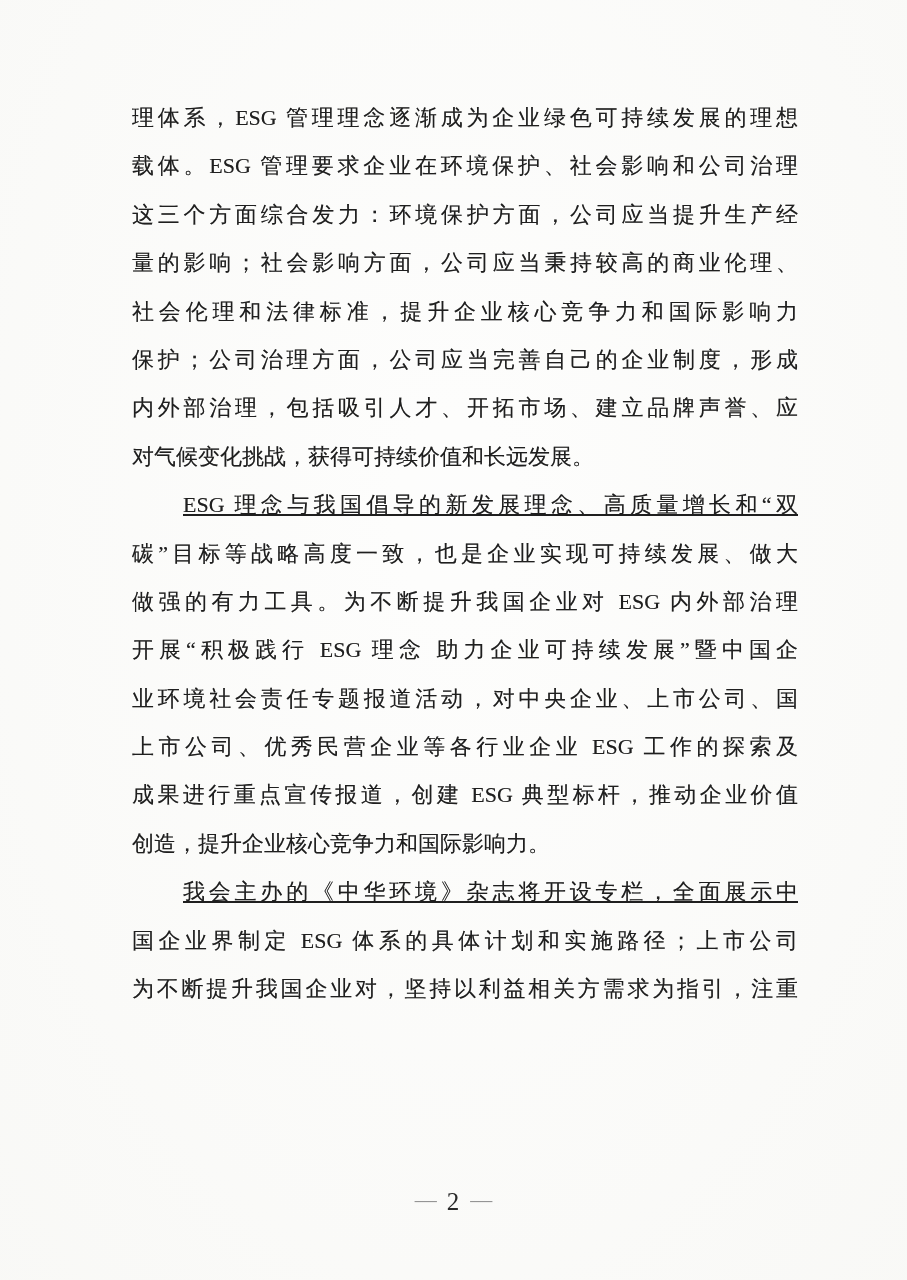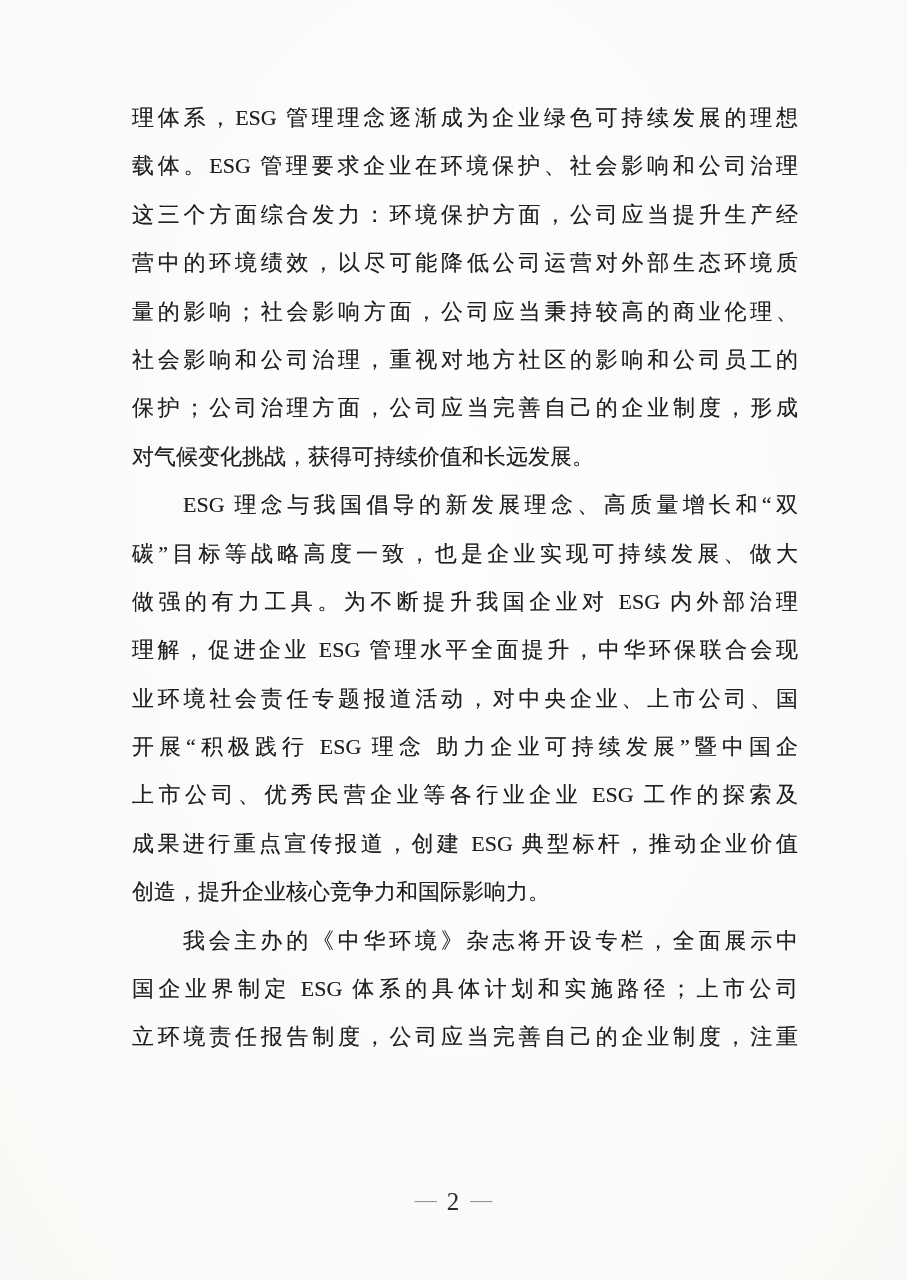--- a/index.html
+++ b/index.html
@@ -31,20 +31,21 @@
   .line {
     text-align: justify;
     text-align-last: justify;
     height: 48.4px;
   }
   .line.end {
     text-align-last: left;
   }
   .line.indent {
     text-indent: 51px;
+    text-decoration: underline;
   }
   .footer {
     position: absolute;
     top: 1188px;
     left: 0;
     width: 100%;
     text-align: center;
     font-size: 25px;
     color: #2a2a2a;
   }
@@ -62,36 +63,35 @@
 </head>
 <body>
 
 <div class="doc">
 
   <div class="body-text">
 
   <div class="line">理体系，ESG 管理理念逐渐成为企业绿色可持续发展的理想</div>
       <div class="line">载体。ESG 管理要求企业在环境保护、社会影响和公司治理</div>
       <div class="line">这三个方面综合发力：环境保护方面，公司应当提升生产经</div>
-      <div class="line">营中的环境绩效，以尽可能降低公司运营对外部生态环境质</div>
       <div class="line">量的影响；社会影响方面，公司应当秉持较高的商业伦理、</div>
-      <div class="line">社会影响和公司治理，重视对地方社区的影响和公司员工的</div>
+      <div class="line">社会伦理和法律标准，提升企业核心竞争力和国际影响力</div>
       <div class="line">保护；公司治理方面，公司应当完善自己的企业制度，形成</div>
+      <div class="line">内外部治理，包括吸引人才、开拓市场、建立品牌声誉、应</div>
       <div class="line end">对气候变化挑战，获得可持续价值和长远发展。</div>
       <div class="line indent">ESG 理念与我国倡导的新发展理念、高质量增长和“双</div>
       <div class="line">碳”目标等战略高度一致，也是企业实现可持续发展、做大</div>
       <div class="line">做强的有力工具。为不断提升我国企业对 ESG 内外部治理</div>
-      <div class="line">理解，促进企业 ESG 管理水平全面提升，中华环保联合会现</div>
+      <div class="line">开展“积极践行 ESG 理念 助力企业可持续发展”暨中国企</div>
       <div class="line">业环境社会责任专题报道活动，对中央企业、上市公司、国</div>
-      <div class="line">开展“积极践行 ESG 理念 助力企业可持续发展”暨中国企</div>
       <div class="line">上市公司、优秀民营企业等各行业企业 ESG 工作的探索及</div>
       <div class="line">成果进行重点宣传报道，创建 ESG 典型标杆，推动企业价值</div>
       <div class="line end">创造，提升企业核心竞争力和国际影响力。</div>
       <div class="line indent">我会主办的《中华环境》杂志将开设专栏，全面展示中</div>
       <div class="line">国企业界制定 ESG 体系的具体计划和实施路径；上市公司</div>
-      <div class="line">立环境责任报告制度，公司应当完善自己的企业制度，注重</div>
+      <div class="line">为不断提升我国企业对，坚持以利益相关方需求为指引，注重</div>
     </div>
 
   <div class="footer">
     <span class="dash">—</span><span class="num">2</span><span class="dash">—</span>
   </div>
 
 </div>
 
 </body></html>

